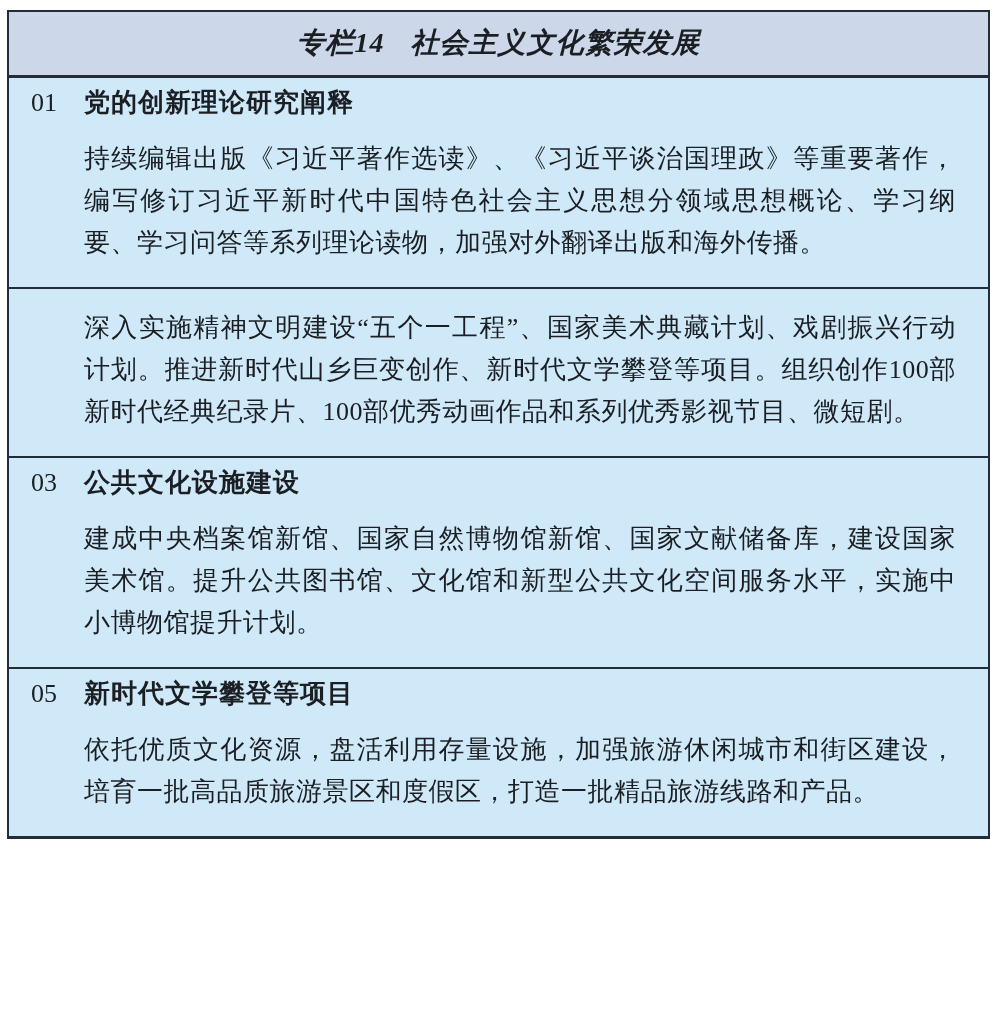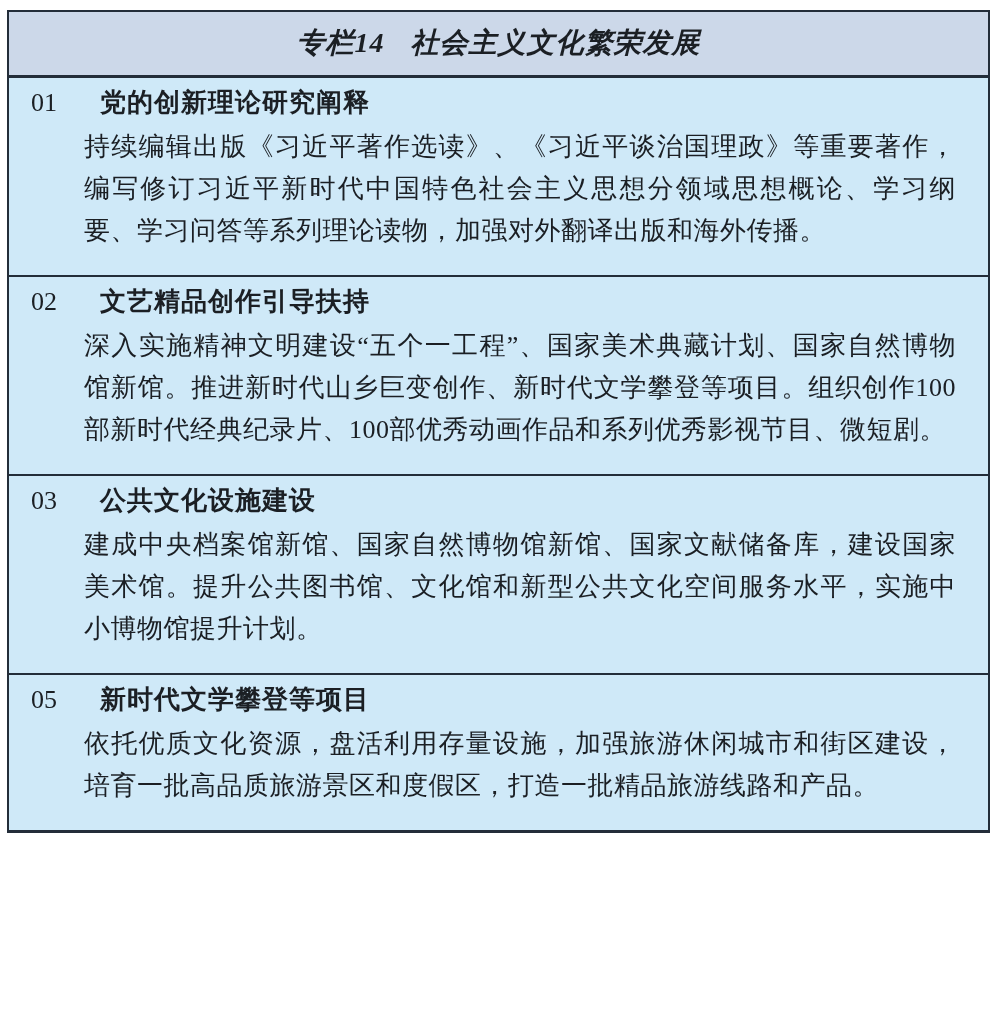--- a/index.html
+++ b/index.html
@@ -49,24 +49,23 @@
     line-height:42px;
   }
   .sec-num{
     flex:none;
     width:53px;
     font-weight:normal;
   }
   .sec-heading{
     font-weight:bold;
     letter-spacing:1px;
-    margin-left:16px;
   }
   .sec-body{
-    margin:2px 0 0 53px;
+    margin:14px 0 0 53px;
     font-size:26px;
     line-height:42px;
     text-align:justify;
     letter-spacing:0.5px;
   }
 </style>
 </head>
 <body>
 
 <div class="panel">
@@ -76,25 +75,21 @@
   <div>
   <div class="section">
     <div class="sec-head">
       <span class="sec-num">01</span>
       <span class="sec-heading">党的创新理论研究阐释</span>
     </div>
     <p class="sec-body">持续编辑出版《习近平著作选读》、《习近平谈治国理政》等重要著作，编写修订习近平新时代中国特色社会主义思想分领域思想概论、学习纲要、学习问答等系列理论读物，加强对外翻译出版和海外传播。</p>
   </div>
 
   <div class="section">
-    <div class="sec-head">
-      <span class="sec-num">02</span>
-      <span class="sec-heading">文艺精品创作引导扶持</span>
-    </div>
-    <p class="sec-body">深入实施精神文明建设“五个一工程”、国家美术典藏计划、国家自然博物馆新馆。推进新时代山乡巨变创作、新时代文学攀登等项目。组织创作100部新时代经典纪录片、100部优秀动画作品和系列优秀影视节目、微短剧。</p>
+    <p class="sec-body">深入实施精神文明建设“五个一工程”、国家美术典藏计划、戏剧振兴行动计划。推进新时代山乡巨变创作、新时代文学攀登等项目。组织创作100部新时代经典纪录片、100部优秀动画作品和系列优秀影视节目、微短剧。</p>
   </div>
 
   <div class="section">
     <div class="sec-head">
       <span class="sec-num">03</span>
       <span class="sec-heading">公共文化设施建设</span>
     </div>
     <p class="sec-body">建成中央档案馆新馆、国家自然博物馆新馆、国家文献储备库，建设国家美术馆。提升公共图书馆、文化馆和新型公共文化空间服务水平，实施中小博物馆提升计划。</p>
   </div>
 

